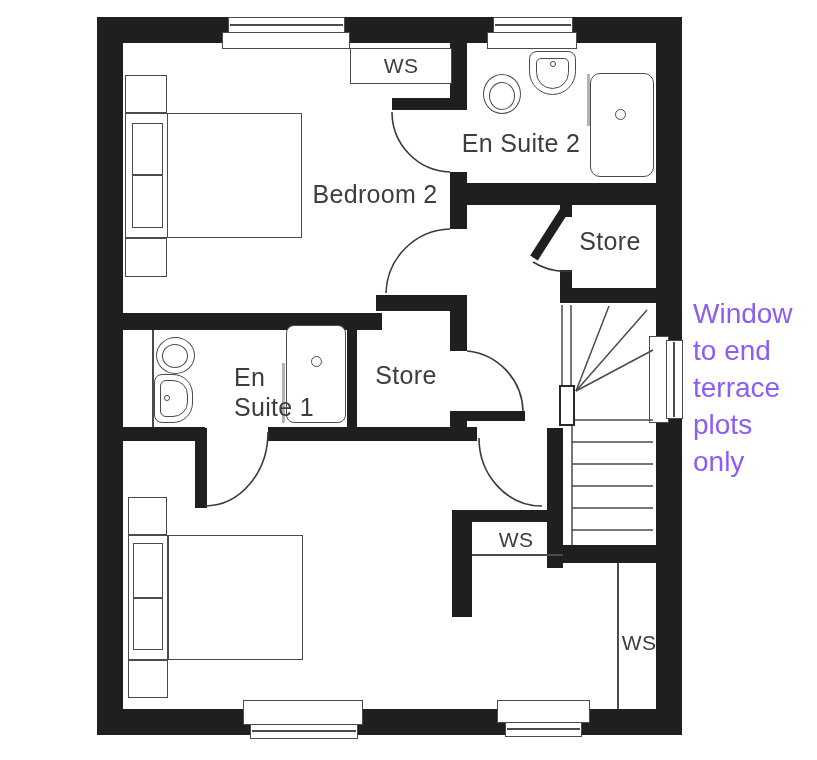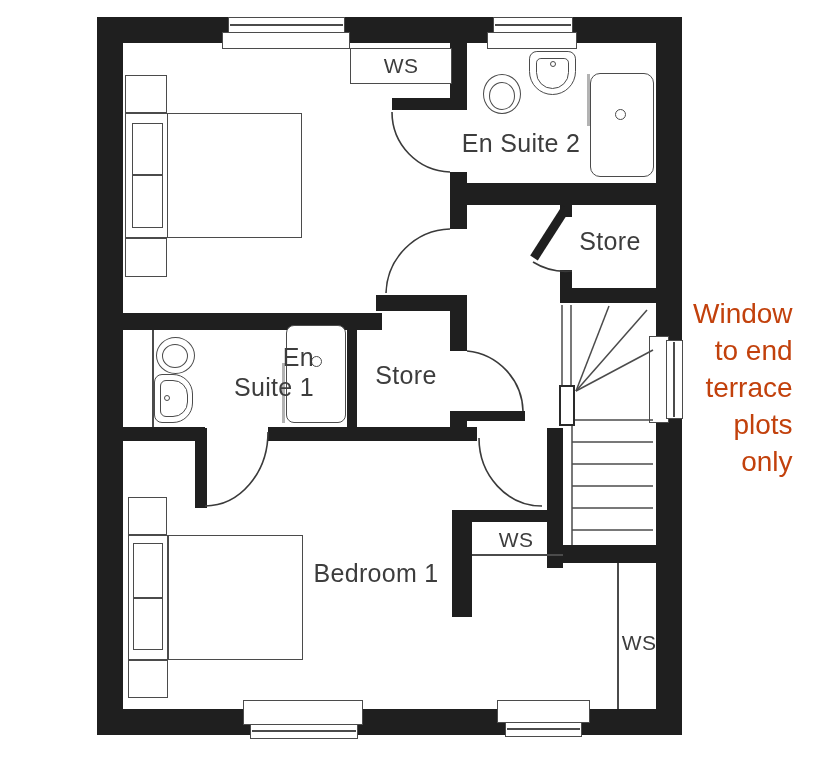--- a/index.html
+++ b/index.html
@@ -3,25 +3,25 @@
 <meta charset="utf-8">
 <style>
   html,body{margin:0;padding:0;background:#fff;}
   #plan{position:relative;width:817px;height:760px;background:#ffffff;overflow:hidden;
         font-family:"Liberation Sans",sans-serif;}
   .w{position:absolute;background:#1f1f1f;}           
   .tl{position:absolute;background:#4b4b4b;}          
   .box{position:absolute;background:#fff;border:1.5px solid #4b4b4b;box-sizing:border-box;}
   .fix{position:absolute;background:#fff;border:1.5px solid #4b4b4b;box-sizing:border-box;}
   .glass{position:absolute;background:#b3b3b3;}
-  .lbl{position:absolute;color:#3d3d3d;font-size:25px;white-space:pre-line;text-align:right;
+  .lbl{position:absolute;color:#3d3d3d;font-size:25px;white-space:pre-line;text-align:left;
        transform:translate(-50%,-50%);line-height:1.18;letter-spacing:.3px;}
   .ws{font-size:21px;}
-  .note{position:absolute;color:#c2410c;font-size:28px;line-height:1.32;white-space:pre-line;
-        text-align:right;transform:none;}
+  .note{position:absolute;color:#8b5cf6;font-size:28px;line-height:1.32;white-space:pre-line;
+        text-align:left;transform:none;}
   svg{position:absolute;left:0;top:0;z-index:40;}
   .z1{z-index:10}.z2{z-index:20}.z3{z-index:30}.z5{z-index:50}
 </style>
 </head>
 <body>
 
 <div id="plan">
 
   <div class="w z1" style="left:97px;top:17px;width:26px;height:718px"></div>
   <div class="w z1" style="left:97px;top:17px;width:585px;height:26px"></div>
@@ -129,26 +129,26 @@
       <line x1="576" y1="391" x2="609" y2="306"></line>
       <line x1="576" y1="391" x2="647" y2="310"></line>
       <line x1="576" y1="391" x2="653" y2="350"></line>
       <line x1="562" y1="305" x2="562" y2="425"></line>
       <line x1="571" y1="305" x2="571" y2="425"></line>
     </g>
 
     <rect x="560" y="386" width="14" height="39" fill="#ffffff" stroke="#2a2a2a" stroke-width="2"></rect>
   </svg>
 
+  <div class="lbl z5" style="left:375px;top:195px">Bedroom 2</div>
   <div class="lbl z5" style="left:521px;top:144px">En Suite 2</div>
   <div class="lbl z5" style="left:610px;top:242px">Store</div>
-  <div class="lbl z5" style="left:274px;top:372px">En
+  <div class="lbl z5" style="left:274px;top:392px">En
 Suite 1</div>
   <div class="lbl z5" style="left:406px;top:376px">Store</div>
-  <div class="lbl z5" style="left:376px;top:574px">Bedroom 1</div>
   <div class="lbl ws z5" style="left:401px;top:66px">WS</div>
   <div class="lbl ws z5" style="left:516px;top:540px">WS</div>
   <div class="lbl ws z5" style="left:639px;top:643px">WS</div>
   <div class="note z5" style="left:693px;top:296px">Window
 to end
 terrace
 plots
 only</div>
 
 </div>

